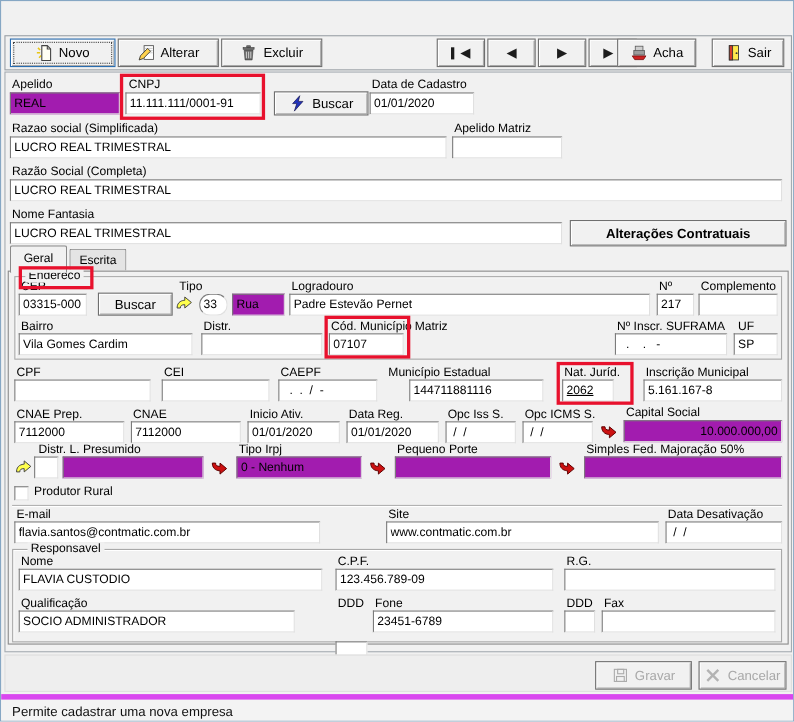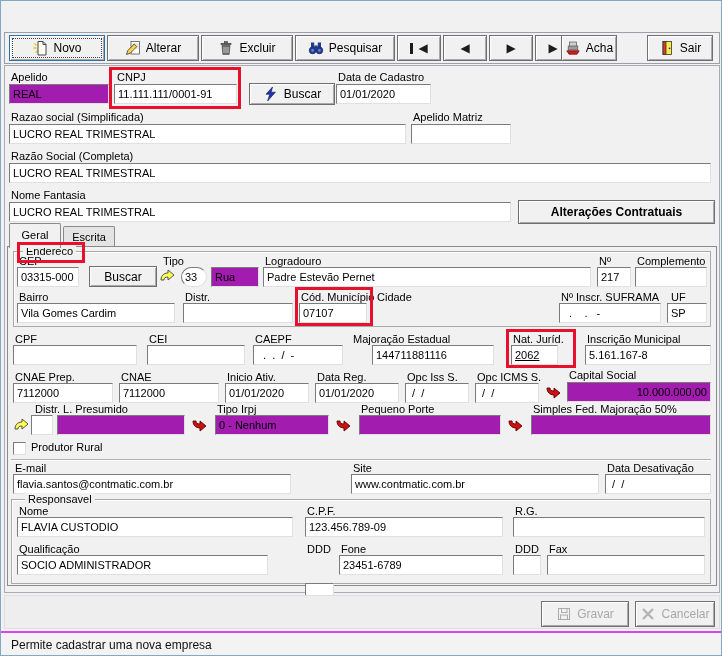--- a/index.html
+++ b/index.html
@@ -45,21 +45,21 @@
 
   .icon16 { position:absolute; width:16px; height:14px; }
   .cbx { position:absolute; width:13px; height:13px; background:#fff; border:1px solid; border-color:#7b7b7b #e0e0e0 #e0e0e0 #7b7b7b; }
   .sep { position:absolute; height:2px; border-top:1px solid #b2b2b2; border-bottom:1px solid #fff; }
 
   .hl { position:absolute; border:3px solid #e8112d; z-index:20; pointer-events:none; }
 
   .footerbar { position:absolute; left:3px; top:594px; width:716px; height:34px; background:#eeeeee; border:1px solid #dedede; }
   .btn.disabled { color:#a8a8a8; }
 
-  .statusbar { position:absolute; left:0; top:630px; width:722px; height:26px; background:#f3f3f3; border-top:2px solid #d946ef; display:flex; align-items:center; padding:0 10px; font-size:12px; color:#111; }
+  .statusbar { position:absolute; left:0; top:630px; width:722px; height:26px; background:#f3f3f3; border-top:5px solid #d946ef; display:flex; align-items:center; padding:0 10px; font-size:12px; color:#111; }
 </style>
 </head>
 <body>
 
 <div id="window">
 
 
   <div class="toolbarbox"></div>
   <button class="btn tb" id="btn-novo" style="left:8px;width:96px">
     <svg viewBox="0 0 16 16">
@@ -81,47 +81,35 @@
   </button>
   <button class="btn tb" style="left:200px;width:92px">
     <svg viewBox="0 0 16 16">
         <rect x="6.3" y="1.6" width="3.4" height="1.6" fill="#6a6a6a" stroke="#333" stroke-width=".5"></rect>
         <rect x="3" y="3.2" width="10" height="1.6" fill="#6a6a6a" stroke="#333" stroke-width=".5"></rect>
         <path d="M4 5.5h8l-.8 9H4.8z" fill="#6a6a6a" stroke="#333" stroke-width=".5"></path>
         <path d="M6 7v6M8 7v6M10 7v6" stroke="#ddd" stroke-width=".8"></path>
       </svg>
     <span>Excluir</span>
   </button>
-  <button class="btn tb" style="left:294px;width:100px">
-    <svg viewBox="0 0 16 16" fill="#223a8f">
-        <rect x="3" y="2.5" width="3.2" height="5"></rect>
-        <rect x="9.8" y="2.5" width="3.2" height="5"></rect>
-        <rect x="6.3" y="5.5" width="3.4" height="3"></rect>
-        <circle cx="4.6" cy="10.4" r="3.4" stroke="#10205c" stroke-width=".6"></circle>
-        <circle cx="11.4" cy="10.4" r="3.4" stroke="#10205c" stroke-width=".6"></circle>
-        <circle cx="4.6" cy="10.4" r="1.4" fill="#6d84d8"></circle>
-        <circle cx="11.4" cy="10.4" r="1.4" fill="#6d84d8"></circle>
-      </svg>
-    <span>Pesquisar</span>
-  </button>
   <button class="btn tb" style="left:396px;width:44px">
       <span class="vbar"></span>
       <span class="navg">◀</span>
     </button>
   <button class="btn tb" style="left:442px;width:44px">
       <span class="navg">◀</span>
     </button>
   <button class="btn tb" style="left:488px;width:44px">
       <span class="navg">▶</span>
     </button>
   <button class="btn tb" style="left:534px;width:44px">
       <span class="navg">▶</span>
       <span class="vbar"></span>
     </button>
-  <button class="btn tb" style="left:560px;width:56px">
+  <button class="btn tb" style="left:560px;width:72px">
     <svg viewBox="0 0 16 16">
         <rect x="4.5" y="2" width="7" height="5.5" fill="#cfcfcf" stroke="#555" stroke-width=".7"></rect>
         <rect x="3.2" y="6" width="9.6" height="4" fill="#9c9c9c" stroke="#555" stroke-width=".7"></rect>
         <path d="M1.8 10.8h12.4l-2.2 3.4H4z" fill="#cc2222" stroke="#6d0000" stroke-width=".7"></path>
       </svg>
     <span>Acha</span>
   </button>
   <button class="btn tb" style="left:646px;width:66px">
     <svg viewBox="0 0 16 16">
         <rect x="4" y="1.5" width="8.4" height="13" fill="#ffe94d" stroke="#333" stroke-width=".8"></rect>
@@ -184,33 +172,33 @@
   <input class="in" style="left: 596px; top: 266px; width: 34px;" value="217">
   <label class="lbl" style="left:636px;top:254px">Complemento</label>
   <input class="in" style="left: 634px; top: 266px; width: 72px;" value="">
 
   <label class="lbl" style="left:18px;top:290px">Bairro</label>
   <input class="in" style="left: 16px; top: 302px; width: 158px;" value="Vila Gomes Cardim">
   <label class="lbl" style="left:184px;top:290px">Distr.</label>
   <input class="in" style="left: 182px; top: 302px; width: 110px;" value="">
   <label class="lbl" style="left:300px;top:290px">Cód. Município</label>
   <input class="in" style="left: 298px; top: 302px; width: 68px;" value="07107">
-  <label class="lbl" style="left:376px;top:290px">Cidade</label>
+  <label class="lbl" style="left:376px;top:290px">Matriz</label>
   <label class="lbl" style="left:560px;top:290px">Nº Inscr. SUFRAMA</label>
   <input class="in" style="left: 558px; top: 302px; width: 102px;" value="  .    .   -">
   <label class="lbl" style="left:670px;top:290px">UF</label>
   <input class="in" style="left: 666px; top: 302px; width: 40px;" value="SP">
 
   <label class="lbl" style="left:14px;top:332px">CPF</label>
   <input class="in" style="left: 12px; top: 344px; width: 124px;" value="">
   <label class="lbl" style="left:148px;top:332px">CEI</label>
   <input class="in" style="left: 146px; top: 344px; width: 98px;" value="">
   <label class="lbl" style="left:254px;top:332px">CAEPF</label>
   <input class="in" style="left: 252px; top: 344px; width: 90px;" value="  .  .  /  -">
-  <label class="lbl" style="left:352px;top:332px">Majoração Estadual</label>
+  <label class="lbl" style="left:352px;top:332px">Município Estadual</label>
   <input class="in" style="left: 350px; top: 344px; width: 122px; margin-left: 21px;" value="144711881116">
   <label class="lbl" style="left:512px;top:332px">Nat. Juríd.</label>
   <input class="in" style="left: 510px; top: 344px; width: 47px; text-decoration: underline;" value="2062">
   <label class="lbl" style="left:586px;top:332px">Inscrição Municipal</label>
   <input class="in" style="left: 584px; top: 344px; width: 126px;" value="5.161.167-8">
 
   <label class="lbl" style="left:14px;top:370px">CNAE Prep.</label>
   <input class="in" style="left: 12px; top: 382px; width: 100px;" value="7112000">
   <label class="lbl" style="left:120px;top:370px">CNAE</label>
   <input class="in" style="left: 118px; top: 382px; width: 100px;" value="7112000">

